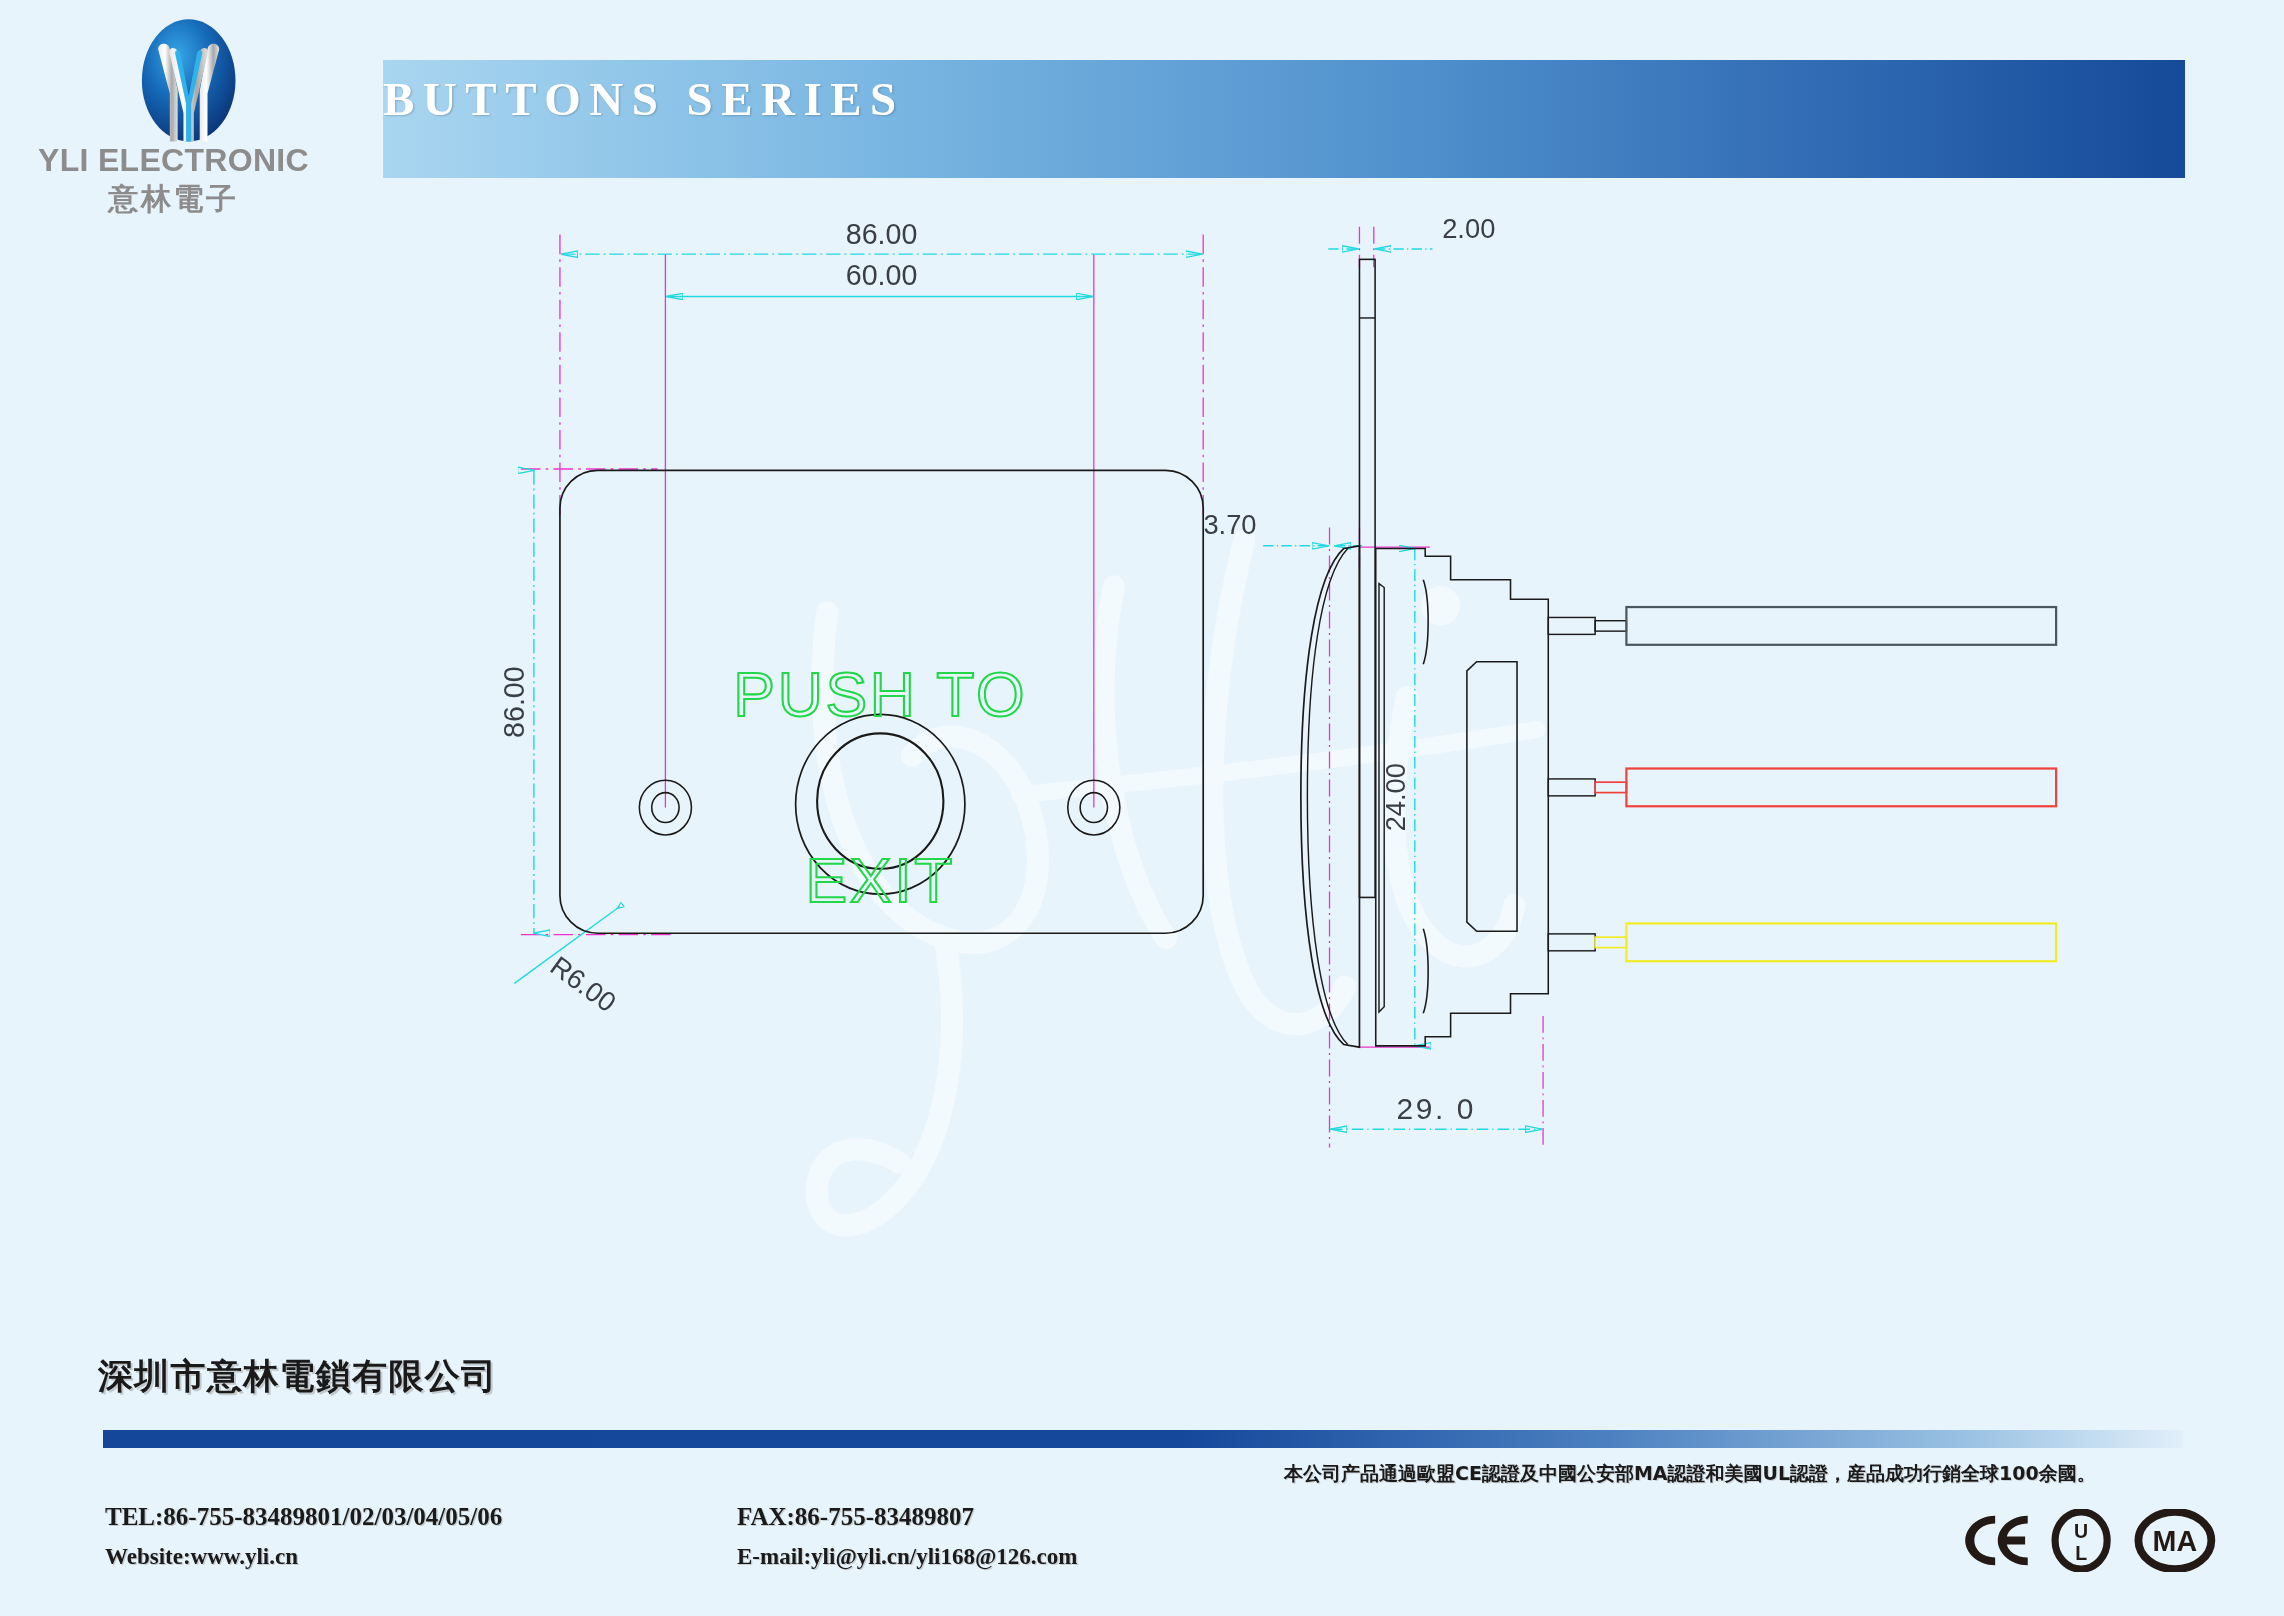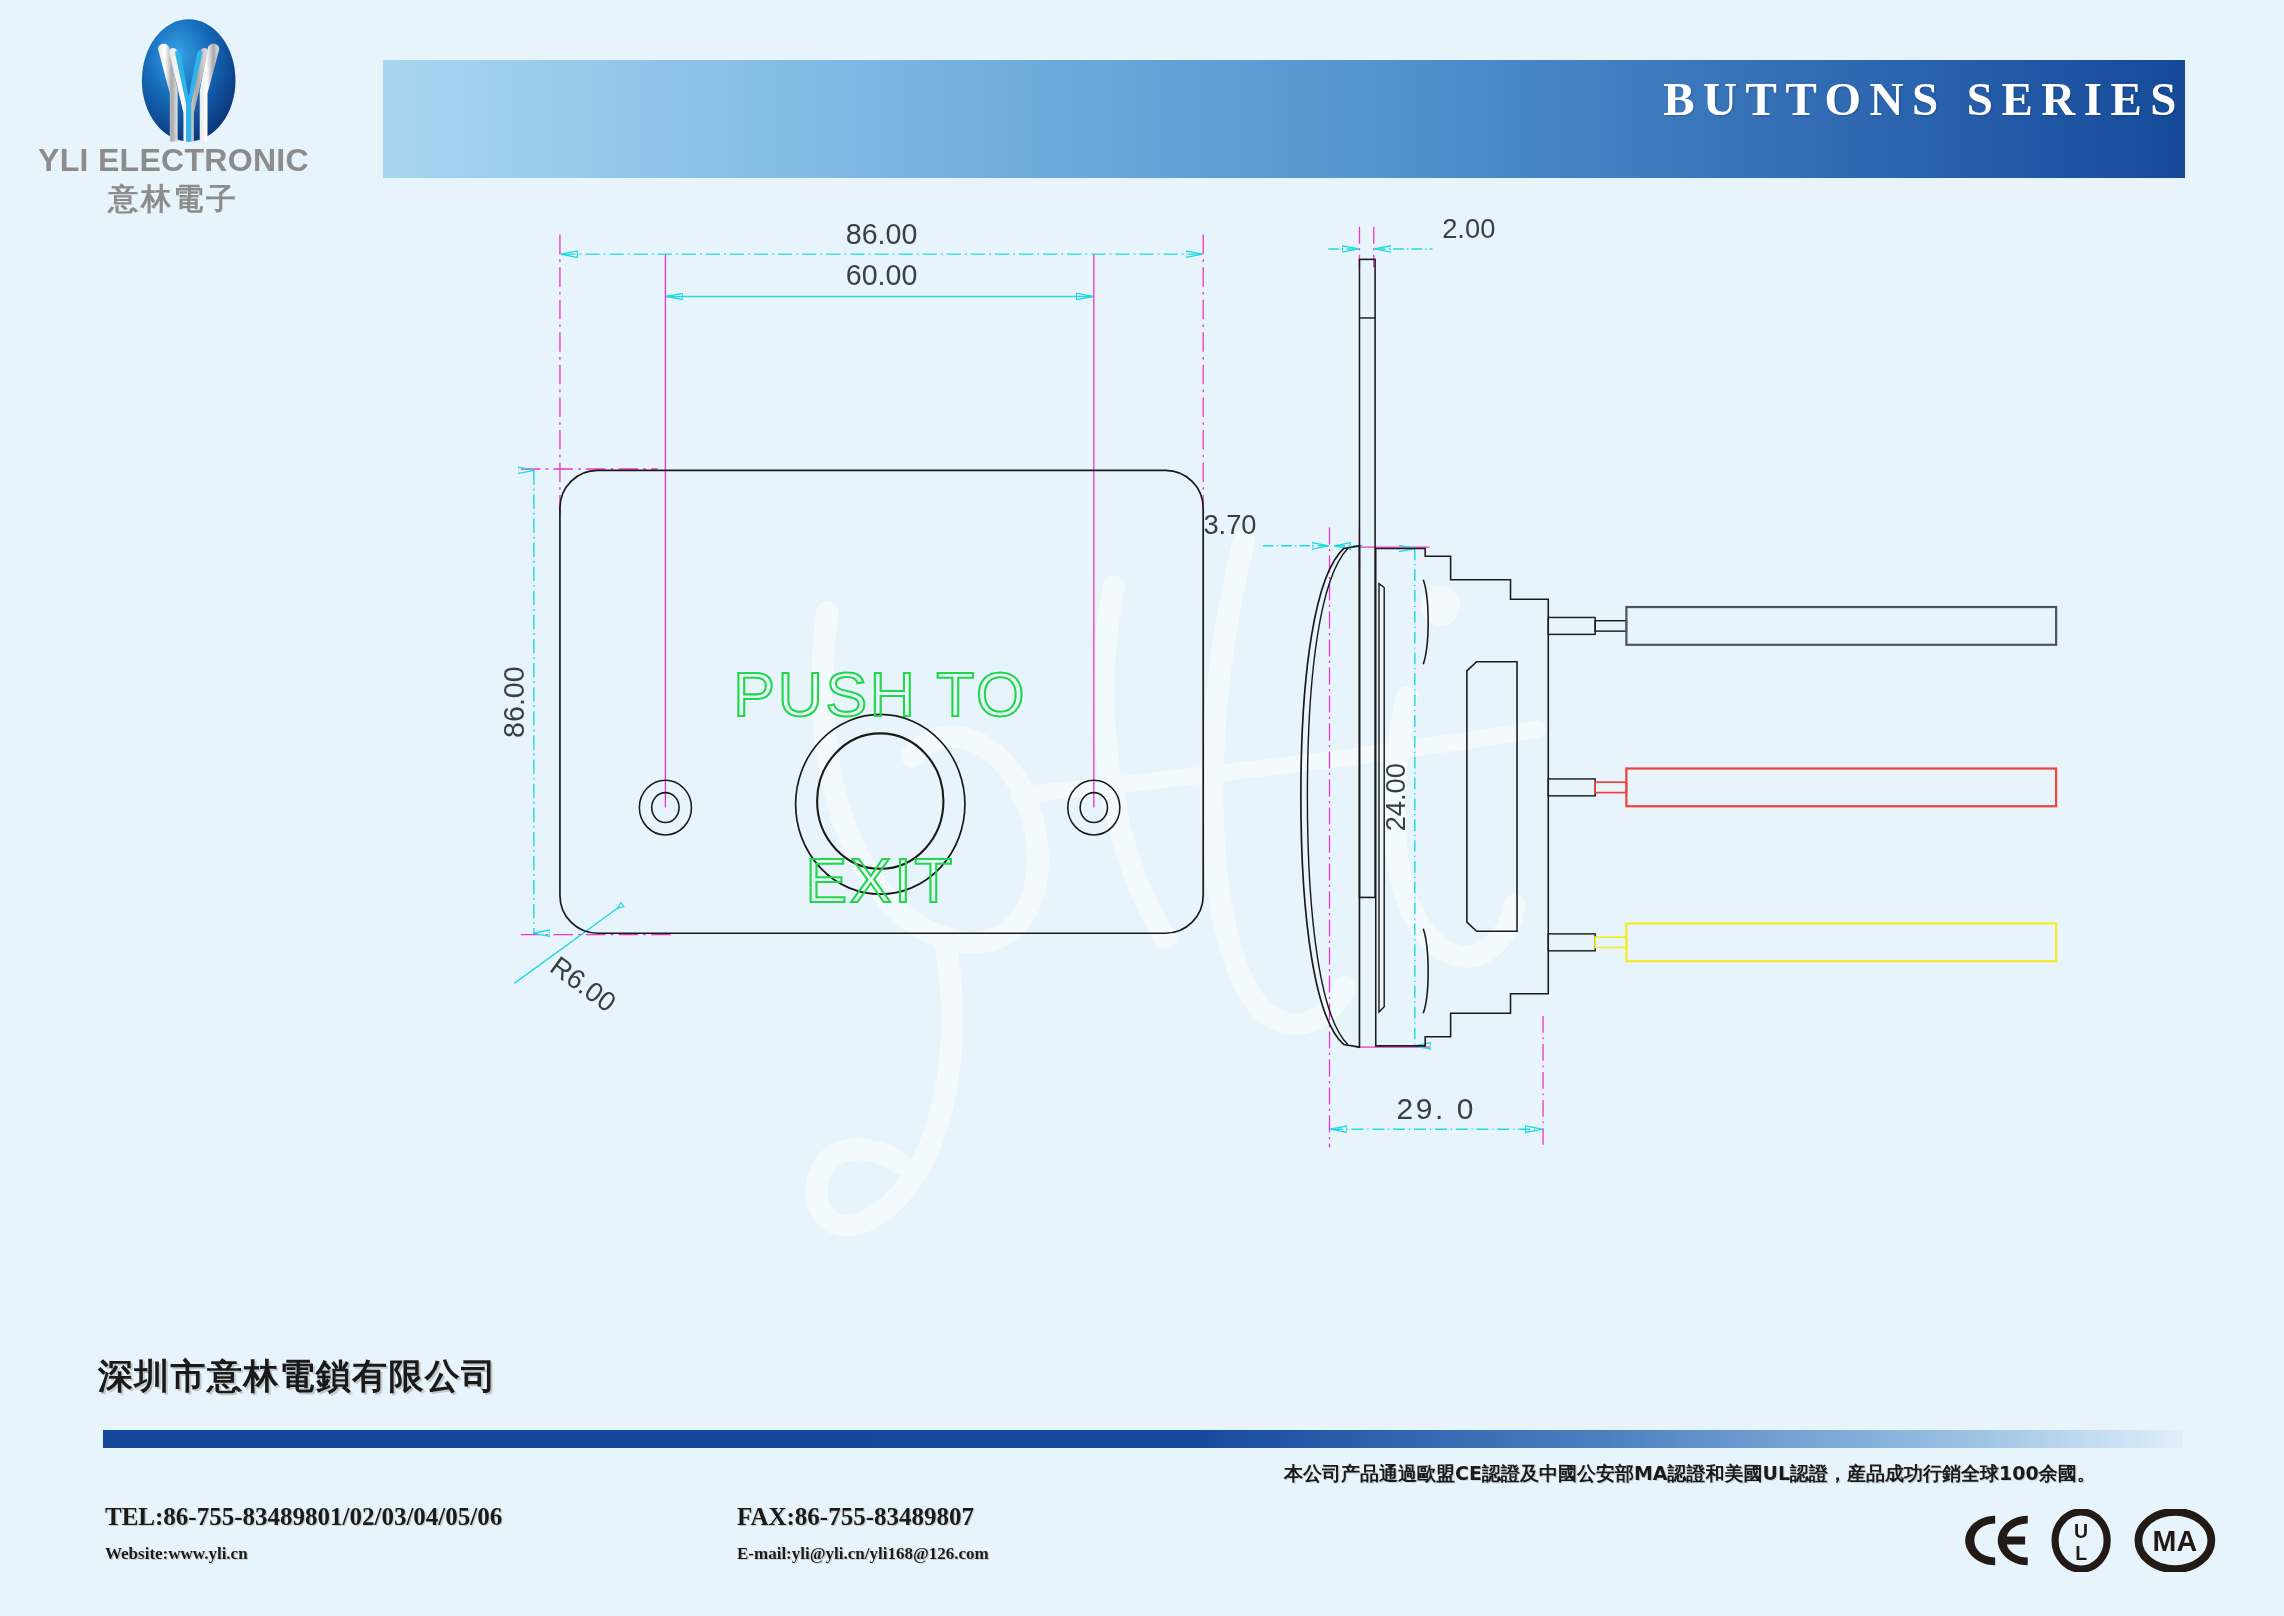--- a/index.html
+++ b/index.html
@@ -38,21 +38,21 @@
     font-weight:700;font-size:30px;letter-spacing:2.6px;
     color:#8c8c8c;
   }
 
   .banner{
     position:absolute;left:383px;top:60px;width:1802px;height:118px;
     background:linear-gradient(to right,#a9d6f0 0%,#79b6e2 28%,#4f8fcc 58%,#2a63ae 85%,#154a99 100%);
   }
   .banner-title{
     position:absolute;left:0;right:0;top:11.7px;
-    text-align:right;color:#ffffff;
+    text-align:left;color:#ffffff;
     font-family:"Liberation Serif", serif;
     font-weight:700;font-size:47px;letter-spacing:8.5px;
     text-shadow:1.3px 1.3px 2px rgba(0,0,0,.18);
     white-space:nowrap;
   }
   .banner-sub{
     position:absolute;left:0;right:0;top:73px;
     text-align:center;color:#ffffff;
     font-family:"Liberation Serif", serif;
     font-weight:700;font-size:29px;letter-spacing:2.6px;
@@ -89,21 +89,21 @@
     font-family:"Liberation Serif", serif;
     font-weight:700;font-size:25px;
     color:#1a1a1a;
     text-shadow:1.3px 1.3px 0 rgba(150,150,150,.42);
     white-space:nowrap;
   }
   .telrow .c2{position:absolute;left:632px;top:0;}
   .weburow{
     position:absolute;left:105px;top:1544px;width:1107px;height:29px;
     font-family:"Liberation Serif", serif;
-    font-weight:700;font-size:17px;
+    font-weight:700;font-size:23px;
     color:#1a1a1a;
     text-shadow:1.3px 1.3px 0 rgba(150,150,150,.42);
     white-space:nowrap;
   }
   .weburow .c2{position:absolute;left:632px;top:0;}
 
   .certtext{
     position:absolute;left:1284px;top:1461px;
     font-family:"DejaVu Sans", sans-serif;
     font-weight:700;font-size:19px;

